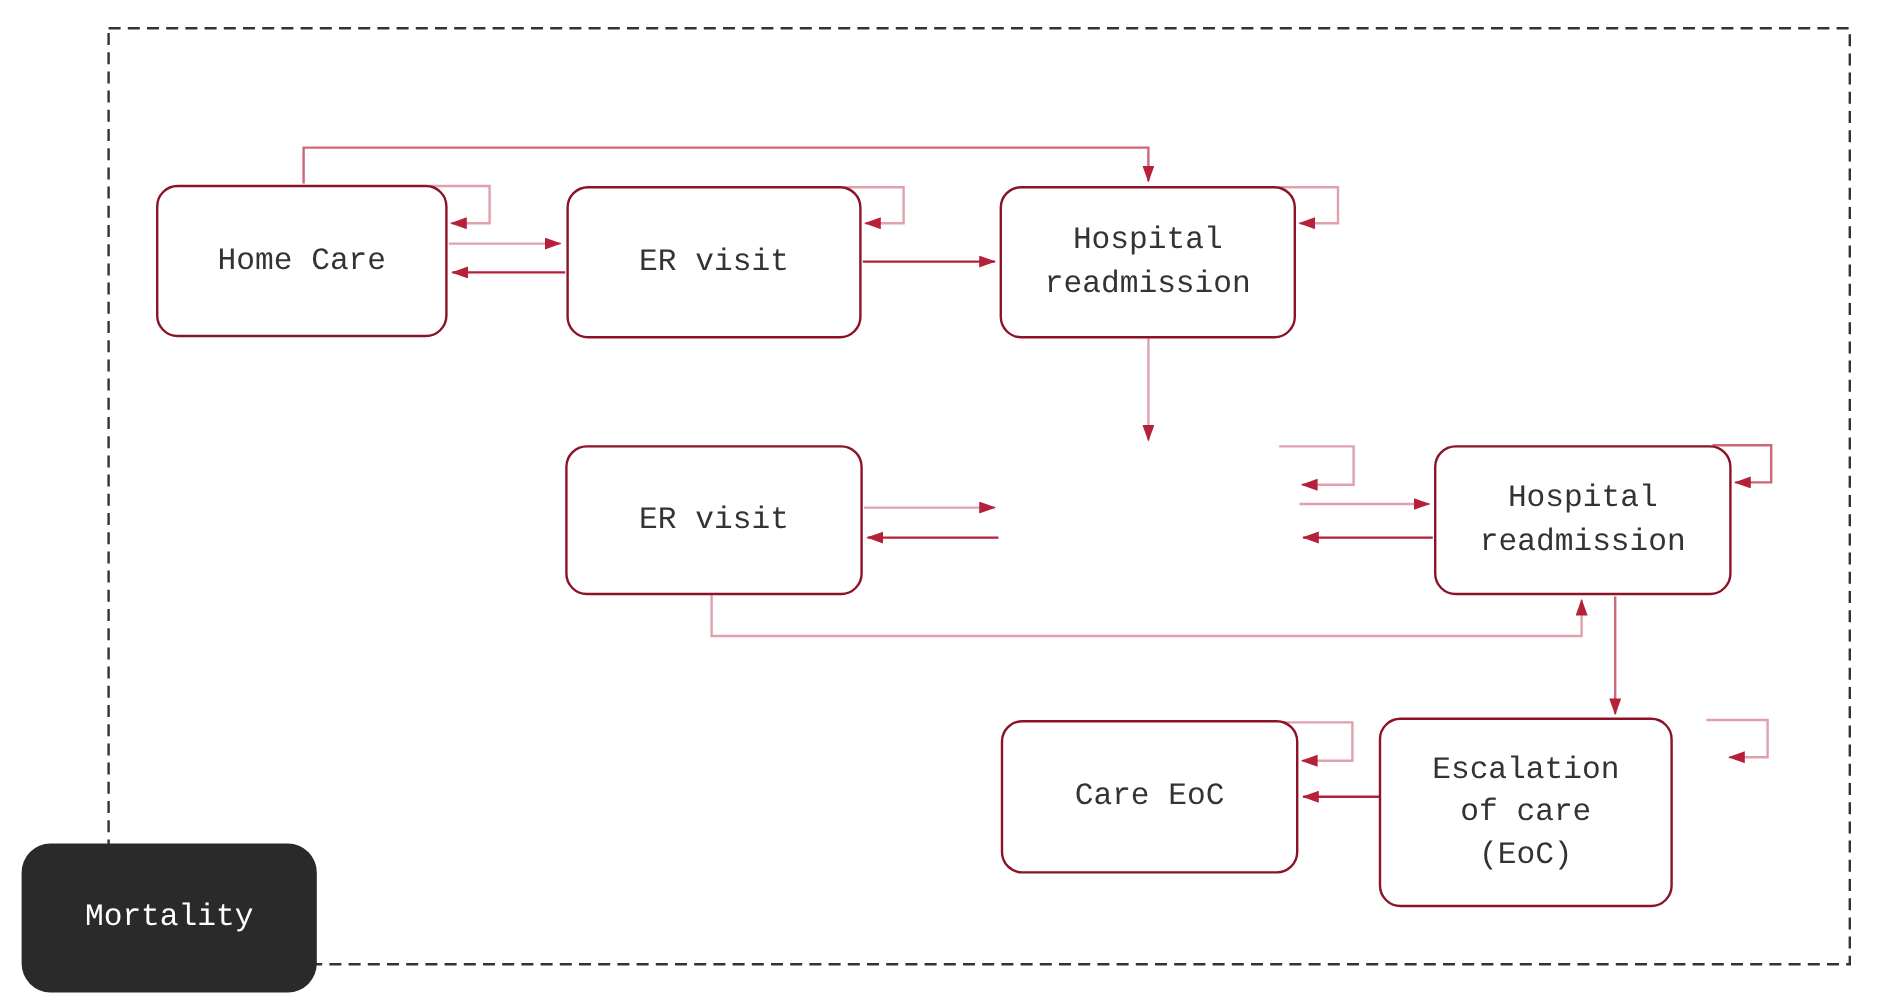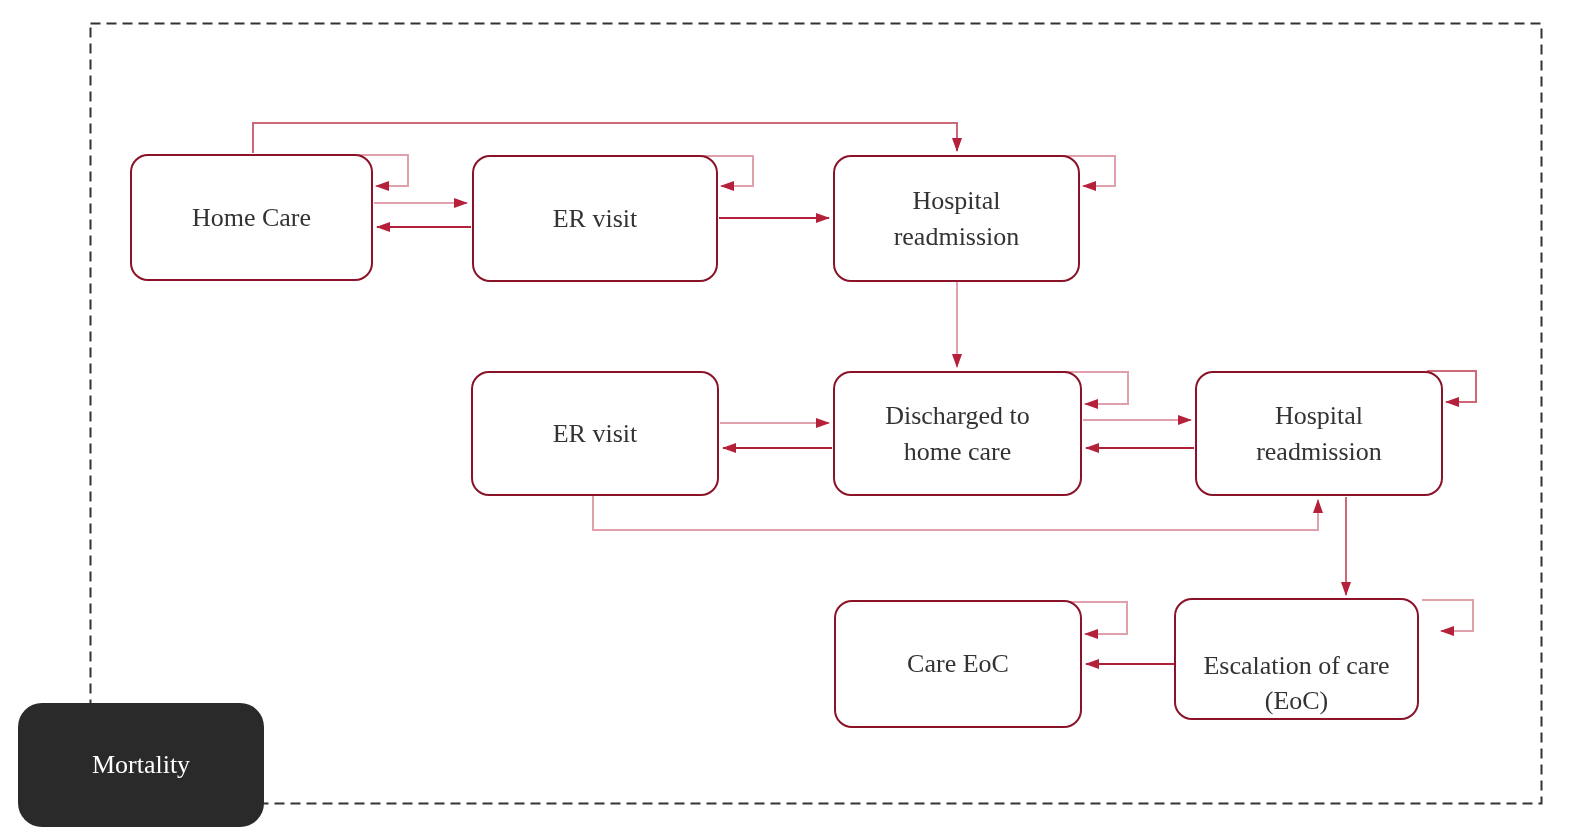--- a/index.html
+++ b/index.html
@@ -1,20 +1,20 @@
 <!DOCTYPE html>
 <html style="--background: #ffffff; --node_fill: #ffffff; --node_border: #8a1328; --node_text: #333333; --edge: #b5203a; --frame: #333333; --mortality_fill: #2b2a2b; --mortality_text: #ffffff;"><head>
 <meta charset="utf-8">
 <style>
   html,body{margin:0;padding:0;background:#fff;}
   .stage{
     position:relative;
     width:1572px;height:835px;
     background:var(--background,#fff);
-    font-family:Liberation Serif, serif;
+    font-family:Liberation Mono, monospace;
     overflow:hidden;
   }
   svg.edges{position:absolute;left:0;top:0;z-index:1;}
   .edge{fill:none;stroke:var(--edge,#b5203a);stroke-width:2;}
   .edge.light{stroke-opacity:.42;}
   .edge.mid{stroke-opacity:.68;}
   .edge.dark{stroke-opacity:1;}
   .frame-rect{fill:none;stroke:var(--frame,#333);stroke-width:2;stroke-dasharray:10 6;}
   .node{
     position:absolute;z-index:2;
@@ -85,33 +85,30 @@
   </div>
 
   <div class="node" style="left:833px;top:155px;width:247px;height:127px;">
     <span class="lbl">Hospital readmission</span>
   </div>
 
   <div class="node" style="left:471px;top:371px;width:248px;height:125px;">
     <span class="lbl">ER visit</span>
   </div>
 
-  <div class="node" style="left:833px;top:371px;width:249px;height:125px;">
-    <span class="lbl">Discharged to home care</span>
-  </div>
 
   <div class="node" style="left:1195px;top:371px;width:248px;height:125px;">
     <span class="lbl">Hospital readmission</span>
   </div>
 
   <div class="node" style="left:834px;top:600px;width:248px;height:128px;">
     <span class="lbl">Care EoC</span>
   </div>
 
-  <div class="node" style="left:1174px;top:598px;width:245px;height:122px;align-items:flex-end;">
+  <div class="node" style="left:1149px;top:598px;width:245px;height:158px;">
     <span class="lbl">Escalation of care (EoC)</span>
   </div>
 
   <div class="node terminal" style="left:18px;top:703px;width:246px;height:124px;">
     <span class="lbl">Mortality</span>
   </div>
 
 </div>
 
 </body></html>

